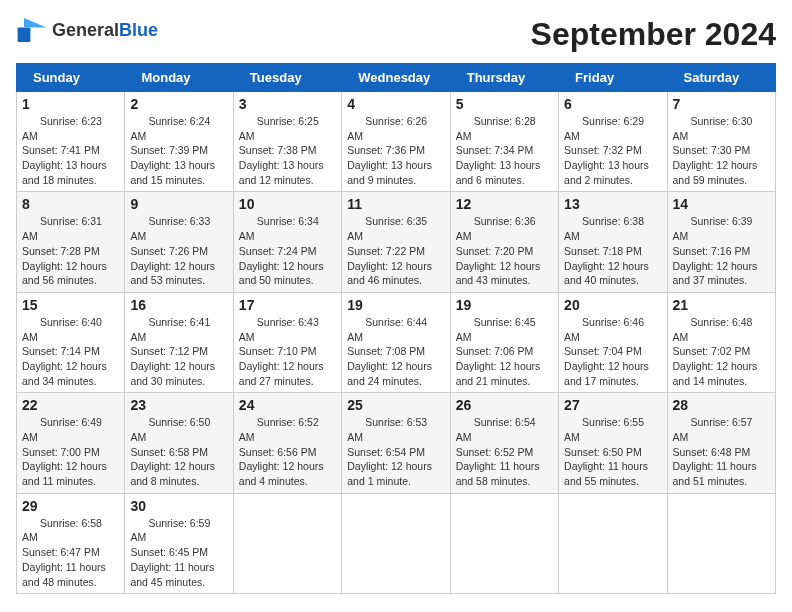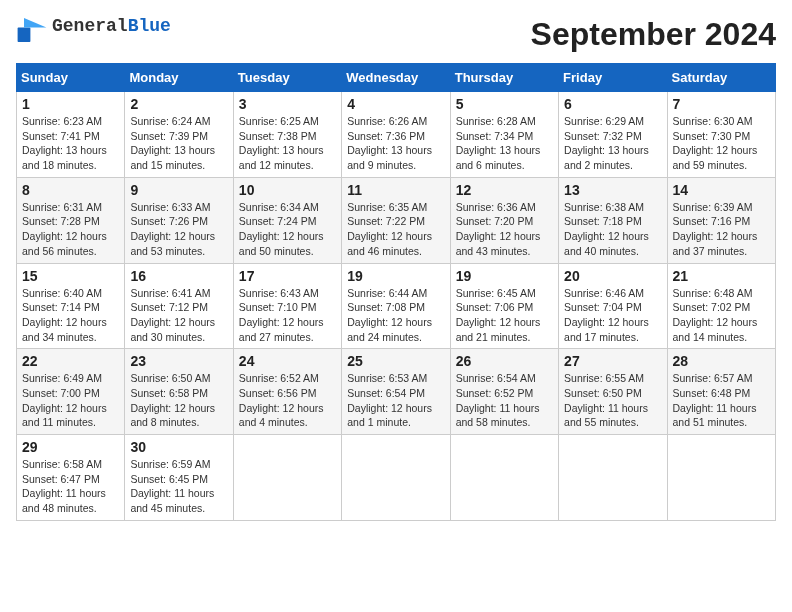--- a/index.html
+++ b/index.html
@@ -11,22 +11,22 @@
       padding: 16px;
     }
     .header {
       display: flex;
       align-items: flex-start;
       justify-content: space-between;
       margin-bottom: 10px;
     }
     .logo {
       display: flex;
+      align-items: center;
       gap: 4px;
-      font-family: Liberation Mono, monospace;
     }
     .logo-icon {
       width: 32px;
       height: 28px;
     }
     .title-section {
       text-align: center;
     }
     .month-title {
       font-size: 32px;
@@ -38,21 +38,21 @@
       color: #444;
     }
     table {
       width: 100%;
       border-collapse: collapse;
       font-size: 11px;
     }
     thead tr th {
       background-color: #1565c0;
       color: #fff;
-      padding: 6px 4px;
+      padding: 6px 16px;
       text-align: left;
       font-size: 13px;
       font-weight: bold;
       border: 1px solid #1565c0;
     }
     tbody tr td {
       border: 1px solid #ccc;
       vertical-align: top;
       padding: 4px 5px;
       min-height: 70px;
@@ -66,20 +66,21 @@
       font-size: 14px;
       font-weight: bold;
       color: #222;
       display: block;
       margin-bottom: 2px;
     }
     .day-info {
       color: #333;
       font-size: 10.5px;
       line-height: 1.4;
+      margin-left: 18px;
     }
     .empty-cell {
       background: #fff !important;
     }
   </style>
 </head>
 <body>
 
 <div class="header">
   <div class="logo">

